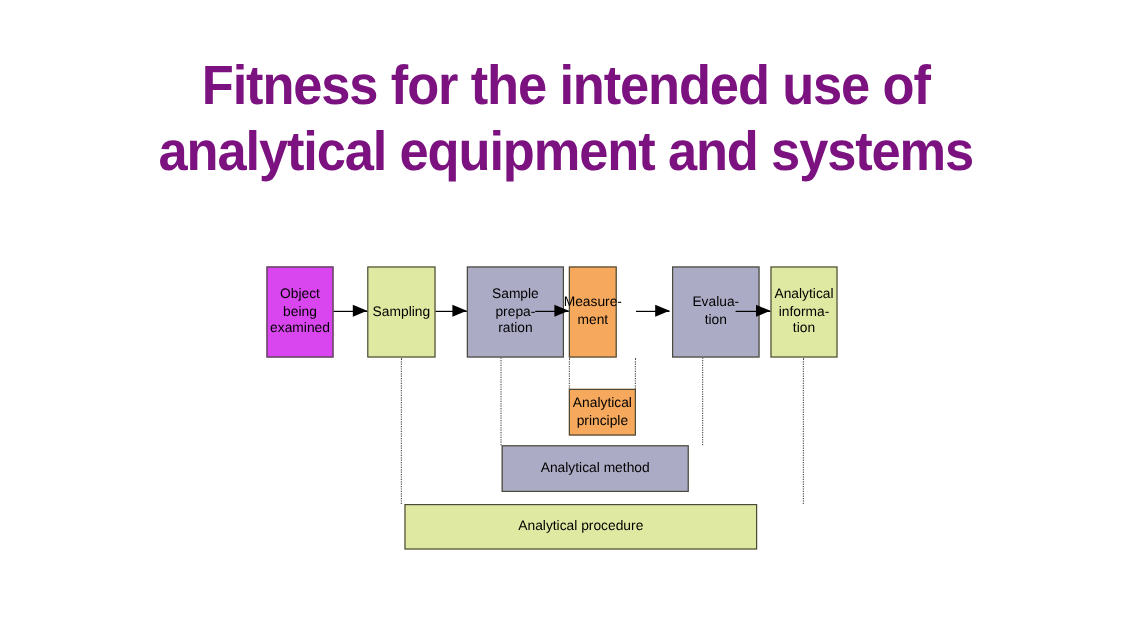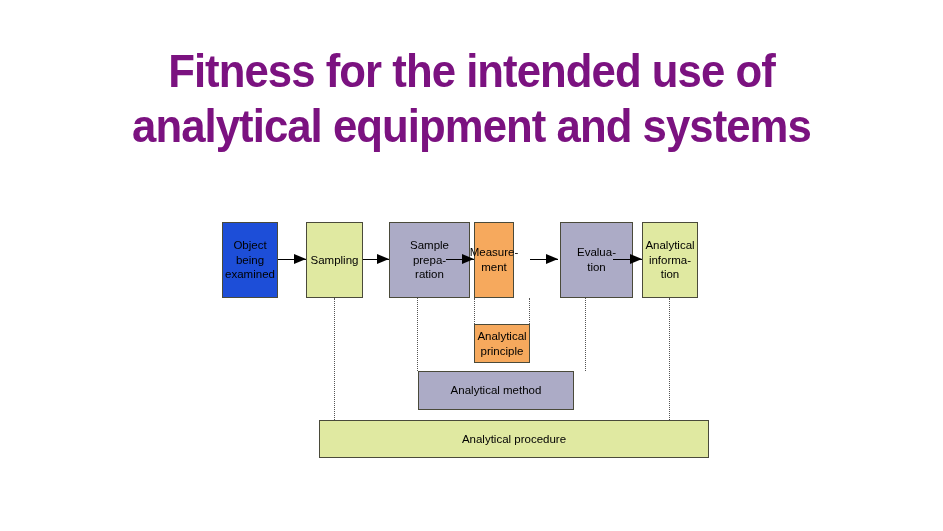--- a/index.html
+++ b/index.html
@@ -14,21 +14,21 @@
     transform:scaleX(0.95);transform-origin:50% 0;
   }
   .title .tline{display:block;}
   .node{
     position:absolute;box-sizing:border-box;border:1px solid #4a4a3a;
     display:flex;align-items:center;justify-content:center;
     text-align:center;font-size:11.5px;line-height:1.28;color:#000;
     white-space:pre-line;
   }
   .row{top:222px;height:76px;}
-  .c-yellow{background:#1d4ed8;}
+  .c-yellow{background:#d946ef;}
   .c-green{background:#e0e9a1;}
   .c-lavender{background:#acabc6;}
   .c-orange{background:#f6a95d;}
   .arrow{position:absolute;top:259px;height:0;border-top:1.5px solid #000;}
   .arrow::after{
     content:"";position:absolute;right:0;top:-6px;width:0;height:0;
     border-left:12px solid #000;border-top:5px solid transparent;border-bottom:5px solid transparent;
   }
   .dot{position:absolute;width:0;border-left:1px dotted #555;}
 </style>
@@ -68,16 +68,16 @@
     <div class="dot" style="left:334px;top:298px;height:122px;"></div>
     <div class="dot" style="left:417px;top:298px;height:73px;"></div>
     <div class="dot" style="left:474px;top:298px;height:26px;"></div>
     <div class="dot" style="left:529px;top:298px;height:26px;"></div>
     <div class="dot" style="left:585px;top:298px;height:73px;"></div>
     <div class="dot" style="left:669px;top:298px;height:122px;"></div>
 
     <div class="node c-orange" style="left:474px;top:324px;width:56px;height:39px;">Analytical
 principle</div>
     <div class="node c-lavender" style="left:418px;top:371px;width:156px;height:39px;">Analytical method</div>
-    <div class="node c-green" style="left:319px;top:420px;width:390px;height:38px;">Analytical procedure</div>
+    <div class="node c-green" style="left:337px;top:420px;width:294px;height:38px;">Analytical procedure</div>
 
   </div>
 </div>
 
 </body></html>

